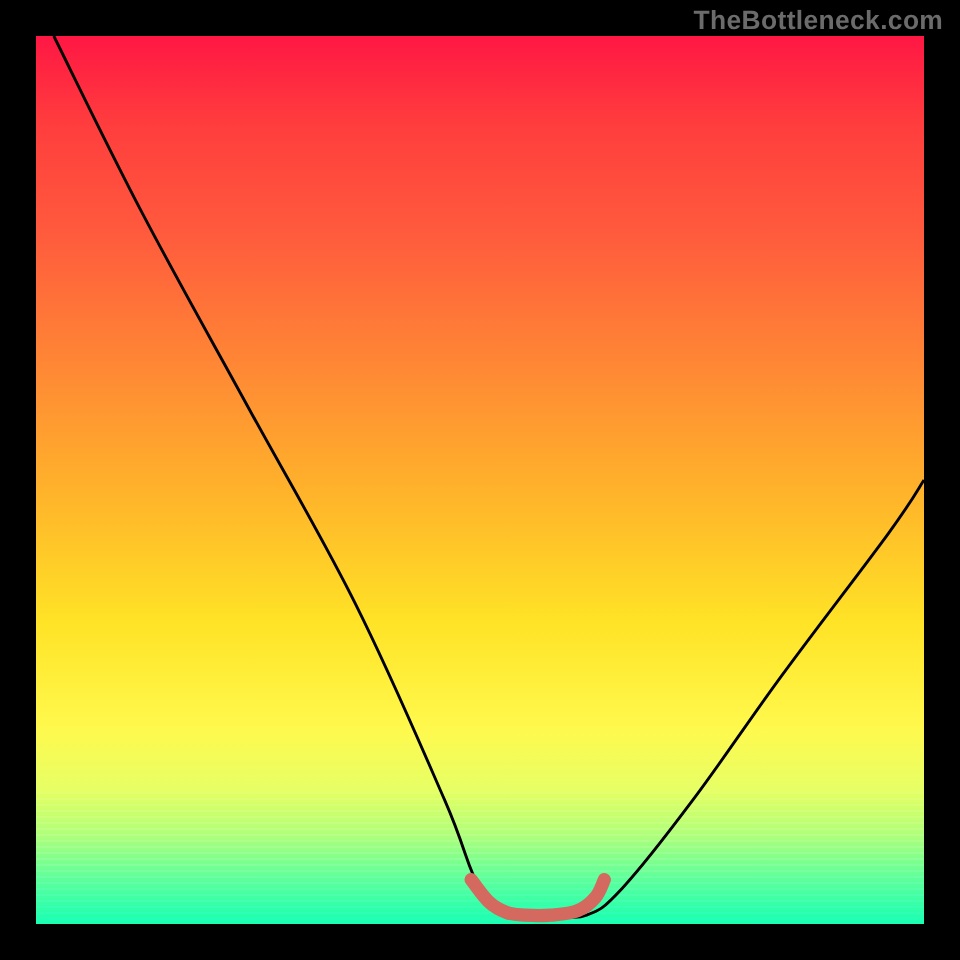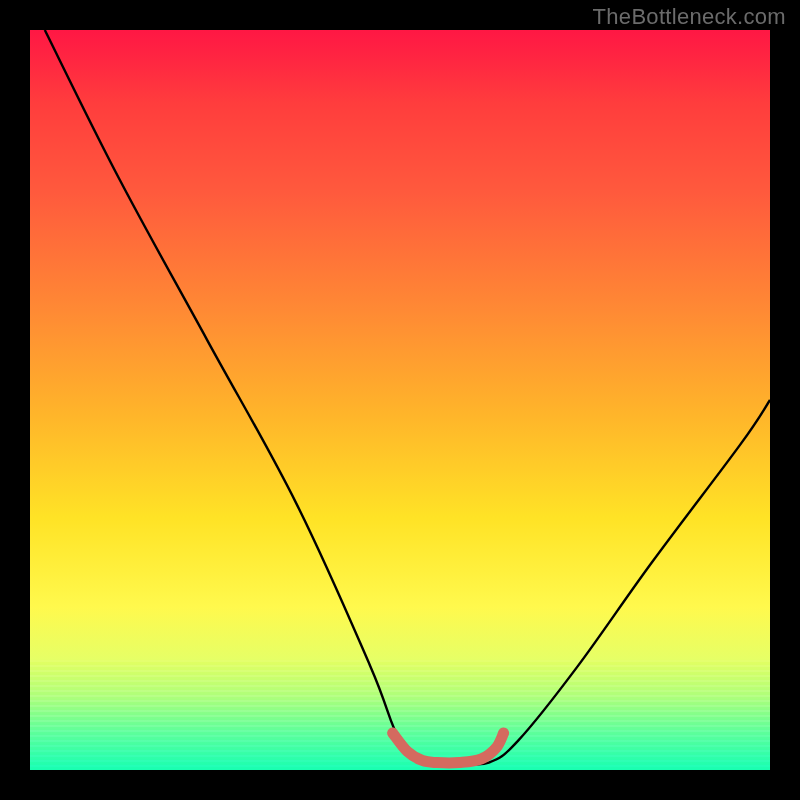--- a/index.html
+++ b/index.html
@@ -57,21 +57,21 @@
       rgba(0,0,0,0.05) 5px
     );
     mix-blend-mode: overlay;
   }
   .watermark {
     position: absolute;
     top: 4px;
     right: 14px;
     color: #6b6b6b;
     font-size: 22px;
-    font-weight: 400;
+    font-weight: 700;
     letter-spacing: 0.3px;
     user-select: none;
     margin-left: 48px;
   }
   svg.curve {
     position: absolute;
     top: 0;
     left: 0;
     width: 740px;
     height: 740px;

